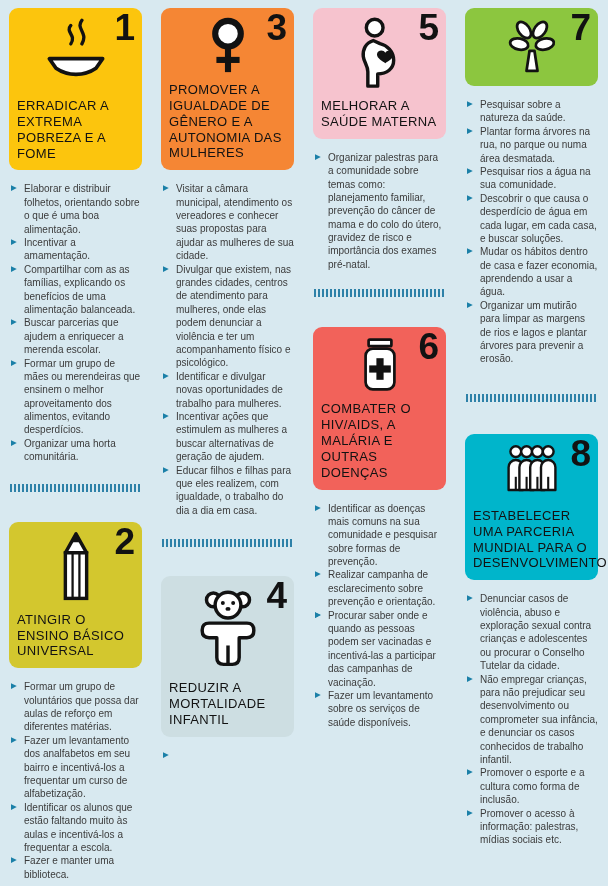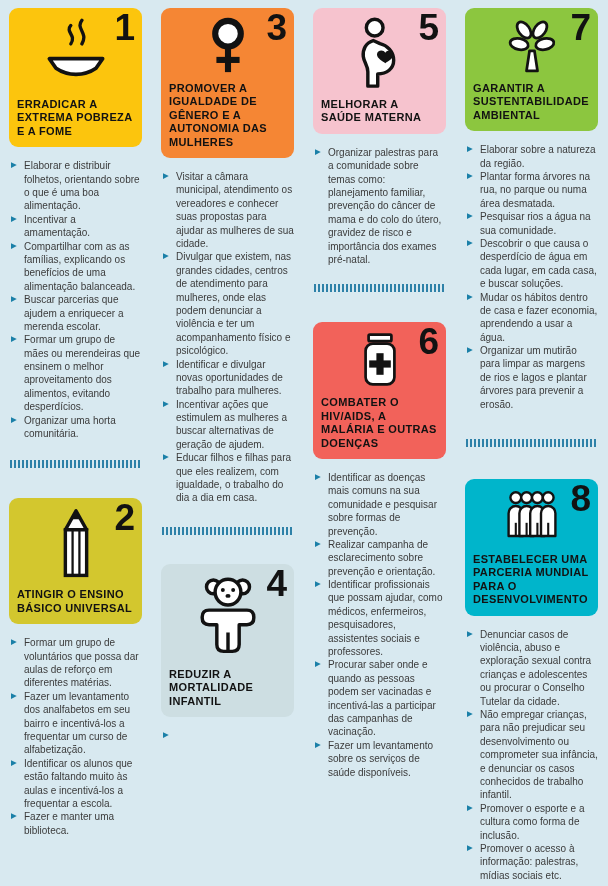--- a/index.html
+++ b/index.html
@@ -26,21 +26,21 @@
   .card-number{
     position:absolute;top:1px;right:8px;
     font-size:37px;font-weight:800;line-height:1.05;letter-spacing:-1px;color:#121212;
   }
   .icon-wrap{display:flex;align-items:center;justify-content:center;padding-top:3px;}
   .icon-wrap svg{max-height:100%;}
   .ic-md{height:80px;}
   .ic-lg{height:94px;}
   .ic-sm{height:64px;}
   .card-title{
-    margin:5px 0 0;font-size:11px;font-weight:bold;line-height:1.22;
+    margin:5px 0 0;font-size:13px;font-weight:normal;line-height:1.22;
     letter-spacing:.35px;color:#121212;
   }
   .bullets{
     list-style:none;margin:12px 0 0;padding:0 0 0 2px;
     font-size:10px;line-height:1.34;color:var(--text);
   }
   .bullets li{position:relative;padding-left:13px;margin:0;}
   .arrow{position:absolute;left:0;top:1px;font-size:7.5px;color:var(--arrow);}
   .divider{
     height:8px;flex:none;margin:18px 1px 26px;
@@ -164,44 +164,43 @@
           <rect x="26" y="21" width="48" height="68" rx="12" class="ink-stroke" stroke-width="4.5"></rect>
           <rect x="44" y="37" width="12" height="36" fill="#121212"></rect>
           <rect x="32" y="49" width="36" height="12" fill="#121212"></rect>
         </svg>
       </div>
       <h2 class="card-title">COMBATER O HIV/AIDS, A MALÁRIA E OUTRAS DOENÇAS</h2>
     </section>
     <ul class="bullets">
       <li><span class="arrow">▶</span><span>Identificar as doenças mais comuns na sua comunidade e pesquisar sobre formas de prevenção.</span></li>
       <li><span class="arrow">▶</span><span>Realizar campanha de esclarecimento sobre prevenção e orientação.</span></li>
-      <li><span class="arrow">▶</span><span>Identificar profissionais que possam ajudar, como médicos, enfermeiros, pesquisadores, assistentes sociais e professores.</span></li>
+      <li><span class="arrow">▶</span></li>
       <li><span class="arrow">▶</span><span>Procurar saber onde e quando as pessoas podem ser vacinadas e incentivá-las a participar das campanhas de vacinação.</span></li>
       <li><span class="arrow">▶</span><span>Fazer um levantamento sobre os serviços de saúde disponíveis.</span></li>
     </ul>
   </div>
 
   <div class="column col-4">
     <section class="card" style="background-color: rgb(140, 198, 63);">
       <div class="card-number">7</div>
       <div class="icon-wrap ic-sm">
         <svg viewBox="0 0 100 100" width="62" height="62" aria-hidden="true">
           <g class="ink-stroke" stroke-width="4.5" stroke-linejoin="round">
             <ellipse cx="37" cy="23" rx="9" ry="15" transform="rotate(-36 37 23)"></ellipse>
             <ellipse cx="63" cy="23" rx="9" ry="15" transform="rotate(36 63 23)"></ellipse>
             <ellipse cx="29" cy="46" rx="9" ry="15" transform="rotate(-78 29 46)"></ellipse>
             <ellipse cx="71" cy="46" rx="9" ry="15" transform="rotate(78 71 46)"></ellipse>
             <path d="M46 57 l-5 33 h18 l-5 -33 z"></path>
           </g>
         </svg>
       </div>
-      <h2 class="card-title">GARANTIR A SUSTENTABILIDADE AMBIENTAL</h2>
-    </section>
-    <ul class="bullets">
-      <li><span class="arrow">▶</span><span>Elaborar sobre a natureza da região.</span></li>
+    </section>
+    <ul class="bullets">
+      <li><span class="arrow">▶</span><span>Pesquisar sobre a natureza da saúde.</span></li>
       <li><span class="arrow">▶</span><span>Plantar forma árvores na rua, no parque ou numa área desmatada.</span></li>
       <li><span class="arrow">▶</span><span>Pesquisar rios a água na sua comunidade.</span></li>
       <li><span class="arrow">▶</span><span>Descobrir o que causa o desperdício de água em cada lugar, em cada casa, e buscar soluções.</span></li>
       <li><span class="arrow">▶</span><span>Mudar os hábitos dentro de casa e fazer economia, aprendendo a usar a água.</span></li>
       <li><span class="arrow">▶</span><span>Organizar um mutirão para limpar as margens de rios e lagos e plantar árvores para prevenir a erosão.</span></li>
     </ul>
     <div class="divider"></div>
     <section class="card" style="background-color: rgb(0, 181, 203);">
       <div class="card-number">8</div>
       <div class="icon-wrap ic-sm">

